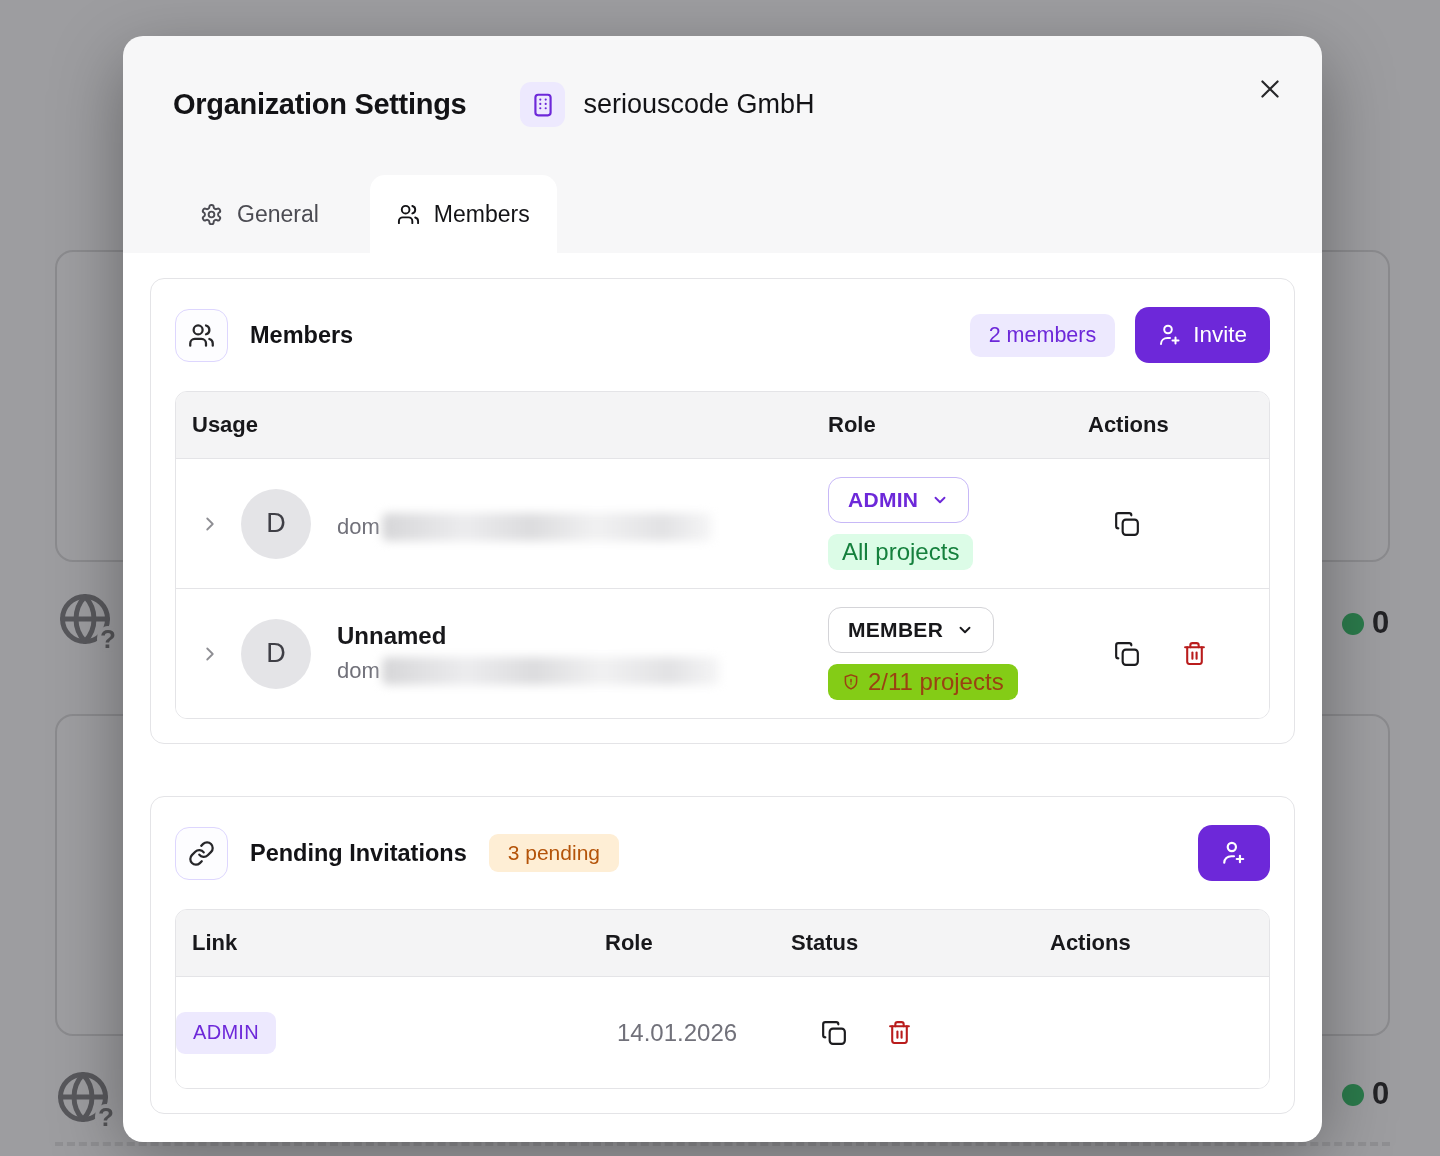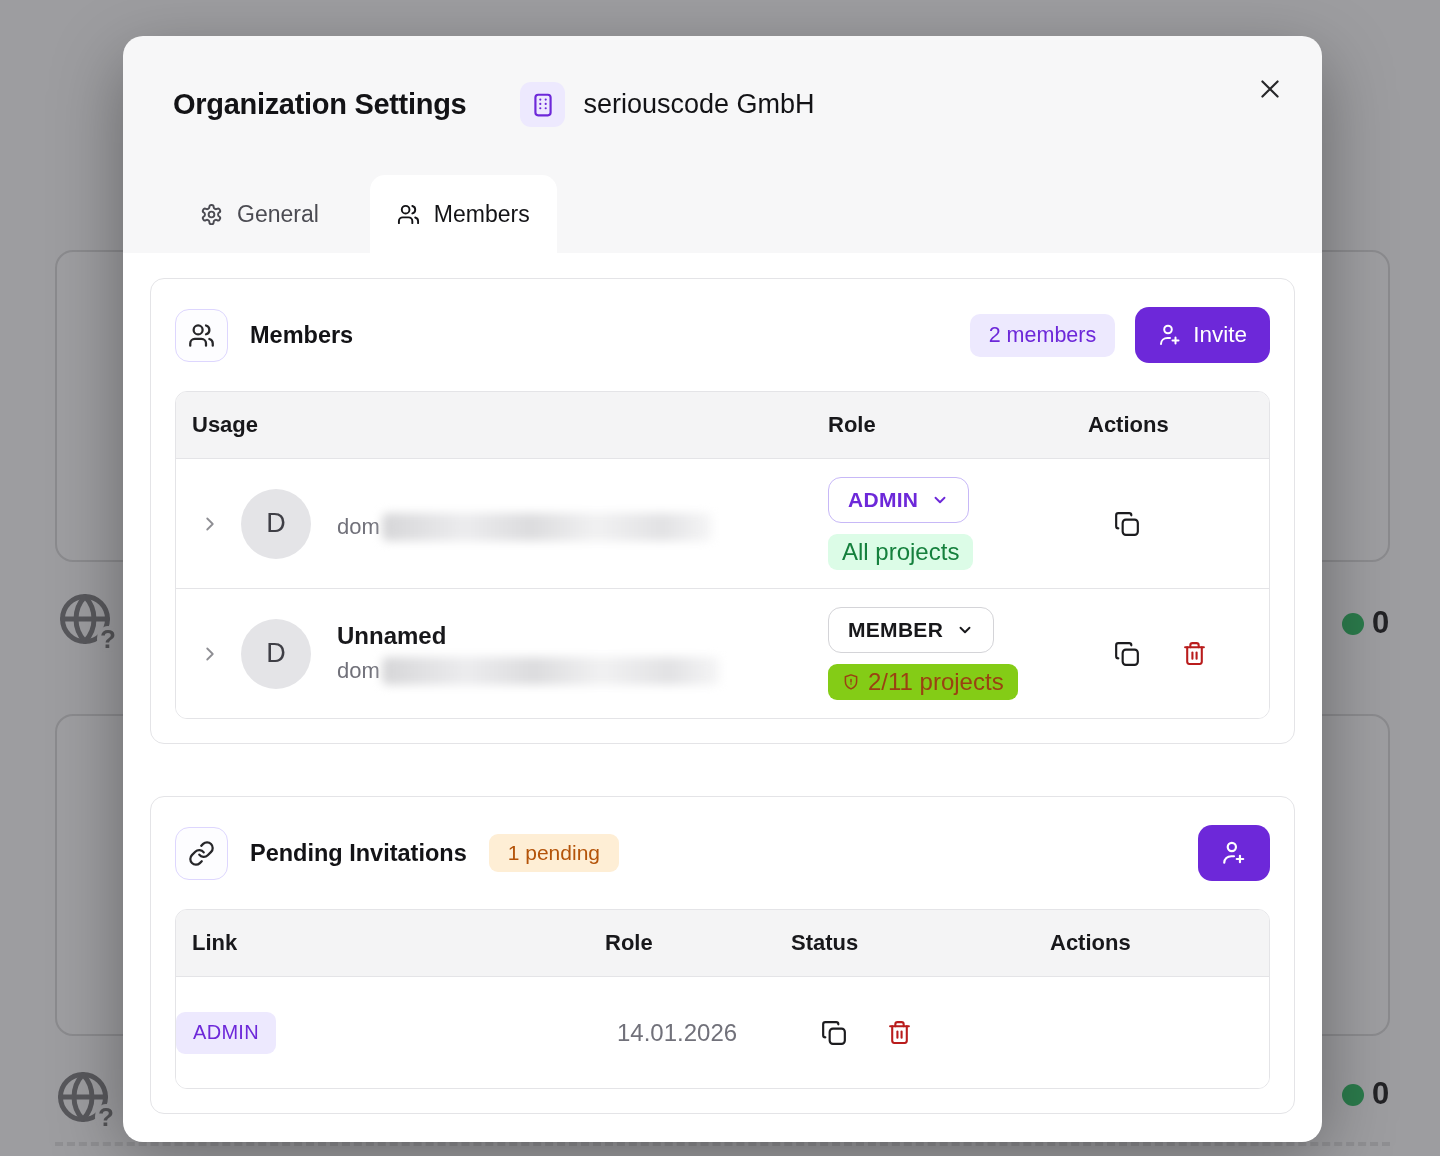--- a/index.html
+++ b/index.html
@@ -365,21 +365,21 @@
 
     <section class="card">
       <div class="card-head">
         <span class="sec-icon-box">
           <svg viewBox="0 0 24 24" fill="none" stroke="currentColor" stroke-width="2" stroke-linecap="round" stroke-linejoin="round">
               <path d="M10 13a5 5 0 0 0 7.54.54l3-3a5 5 0 0 0-7.07-7.07l-1.72 1.71"></path>
               <path d="M14 11a5 5 0 0 0-7.54-.54l-3 3a5 5 0 0 0 7.07 7.07l1.71-1.71"></path>
             </svg>
         </span>
         <span class="sec-title">Pending Invitations</span>
-        <span class="count-badge amber">1 pending</span>
+        <span class="count-badge amber">3 pending</span>
         <button class="add-btn">
           <svg viewBox="0 0 24 24" fill="none" stroke="currentColor" stroke-width="2" stroke-linecap="round" stroke-linejoin="round">
               <circle cx="10" cy="6.5" r="3.8"></circle>
               <path d="M3 21c0-3.6 2.9-6 6.5-6H12"></path>
               <path d="M17.5 14.5v6M14.5 17.5h6"></path>
             </svg>
         </button>
       </div>
 
       <div class="table">

